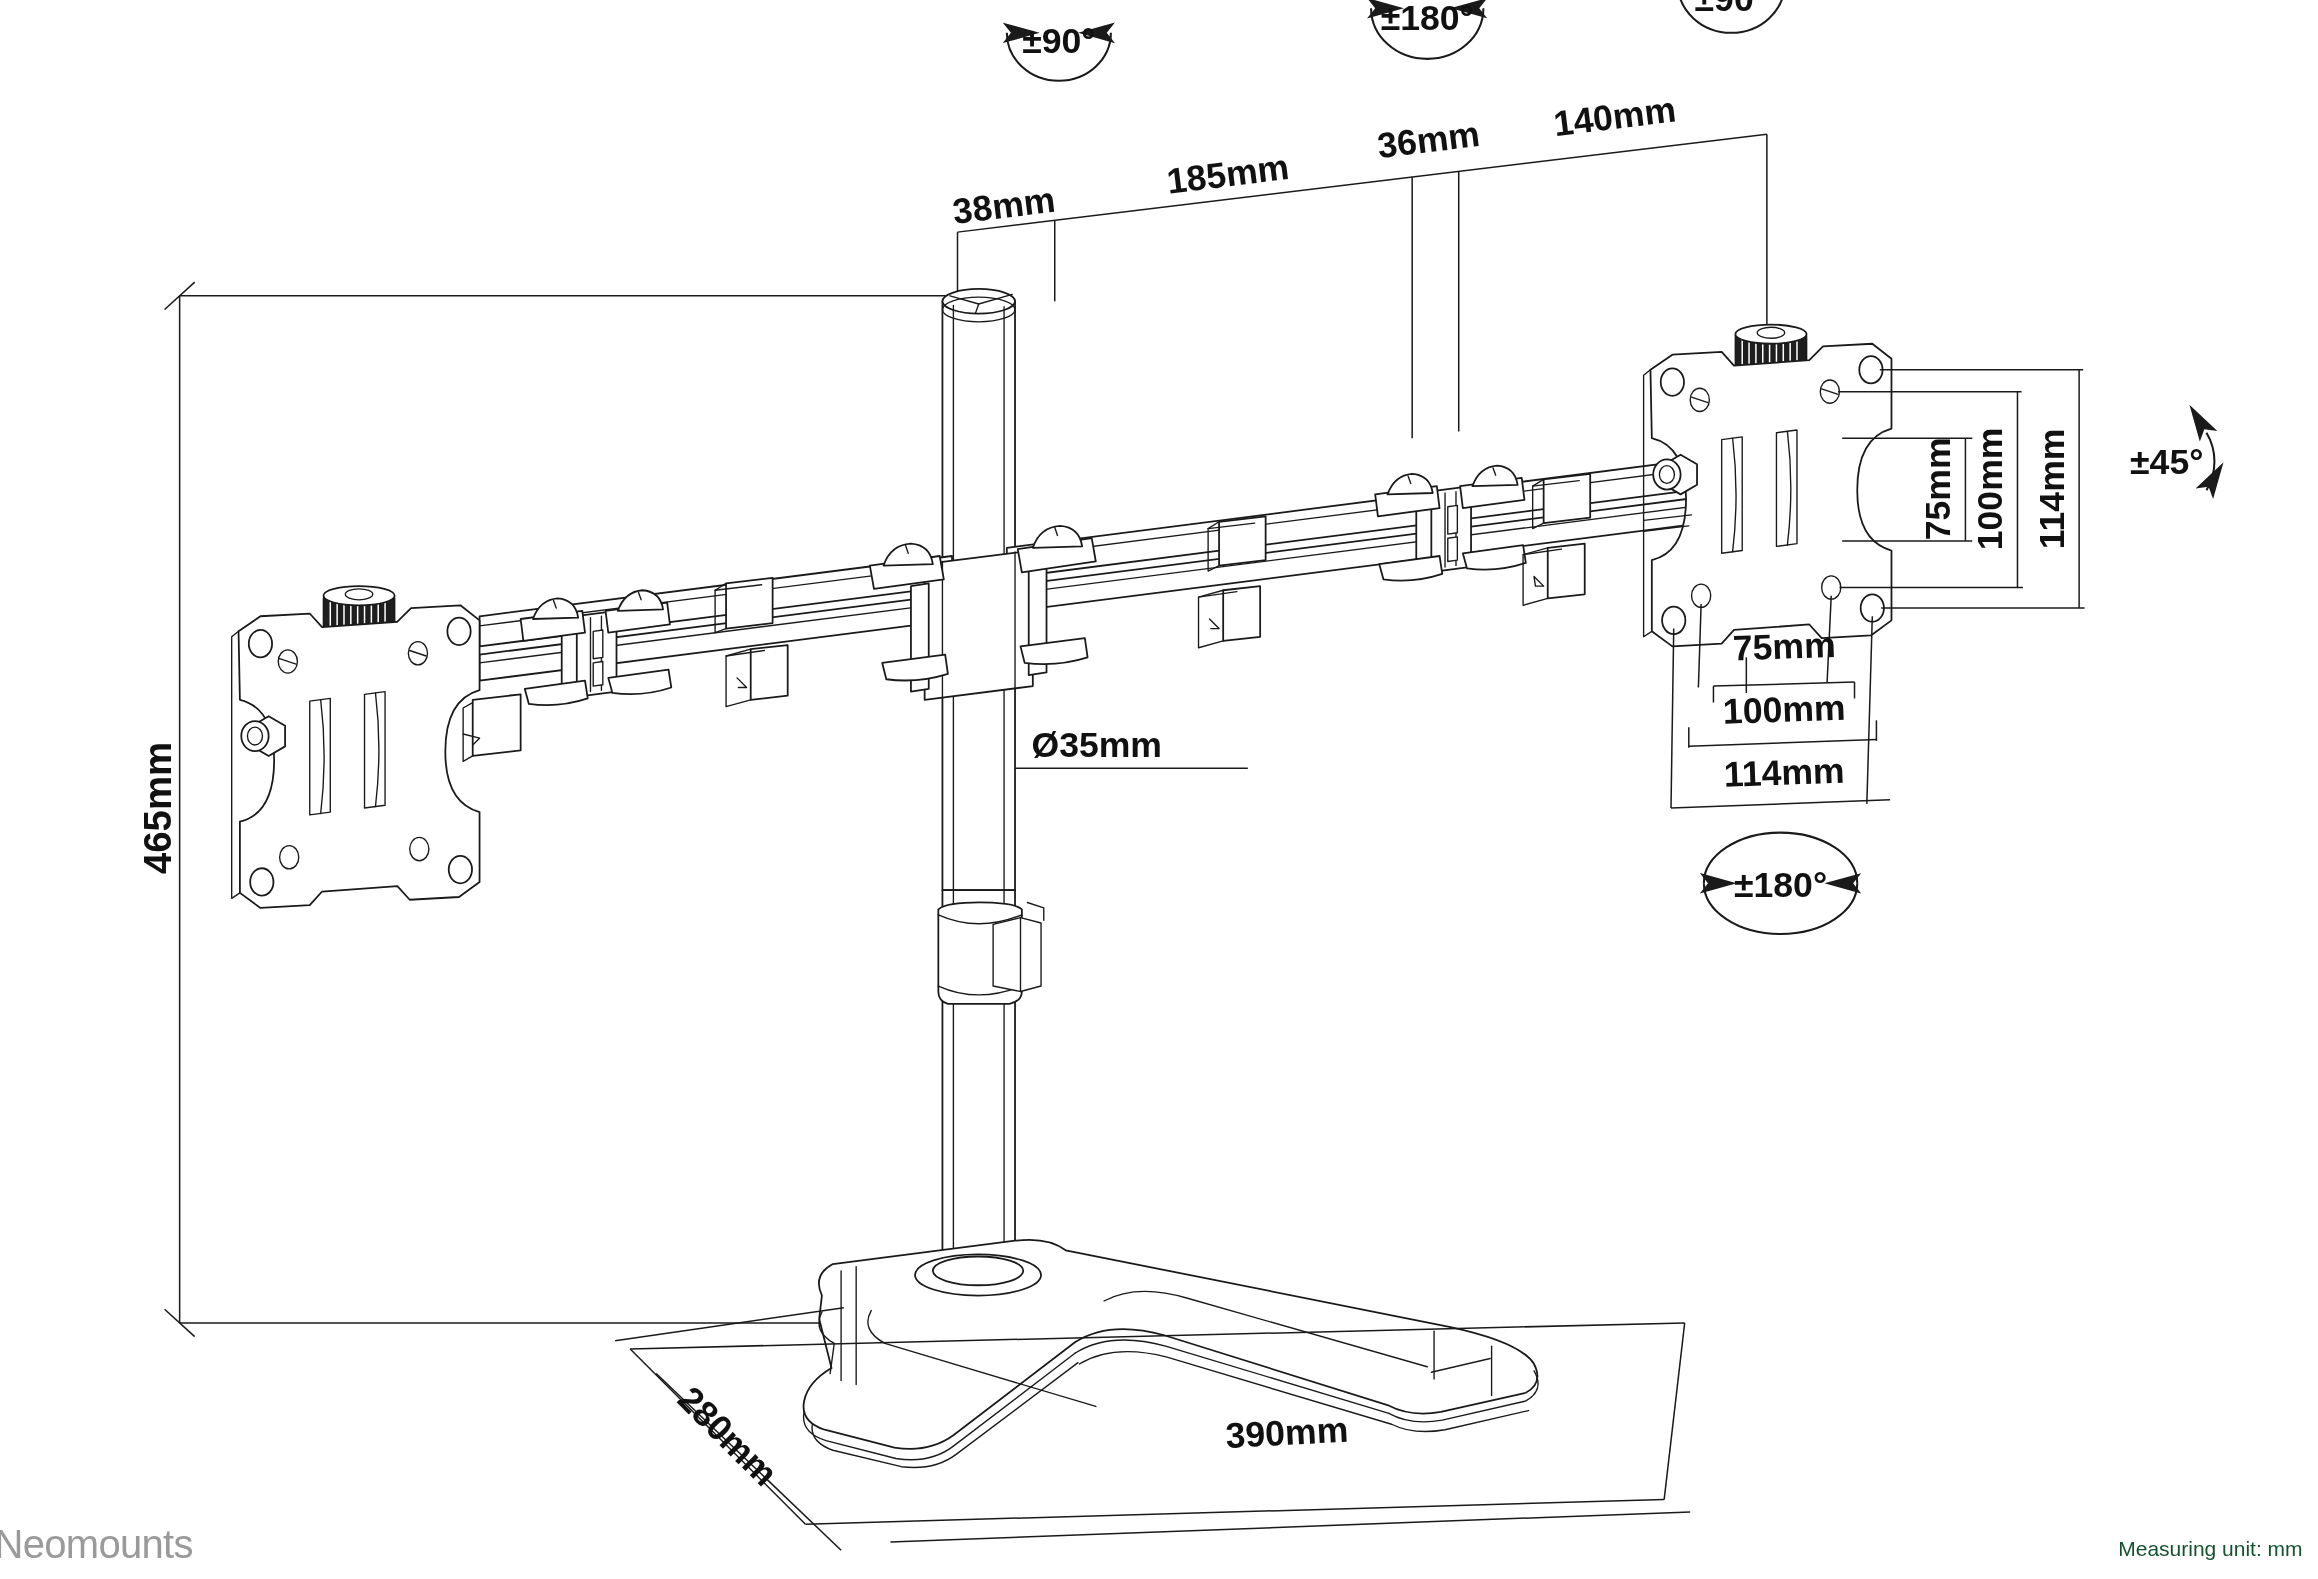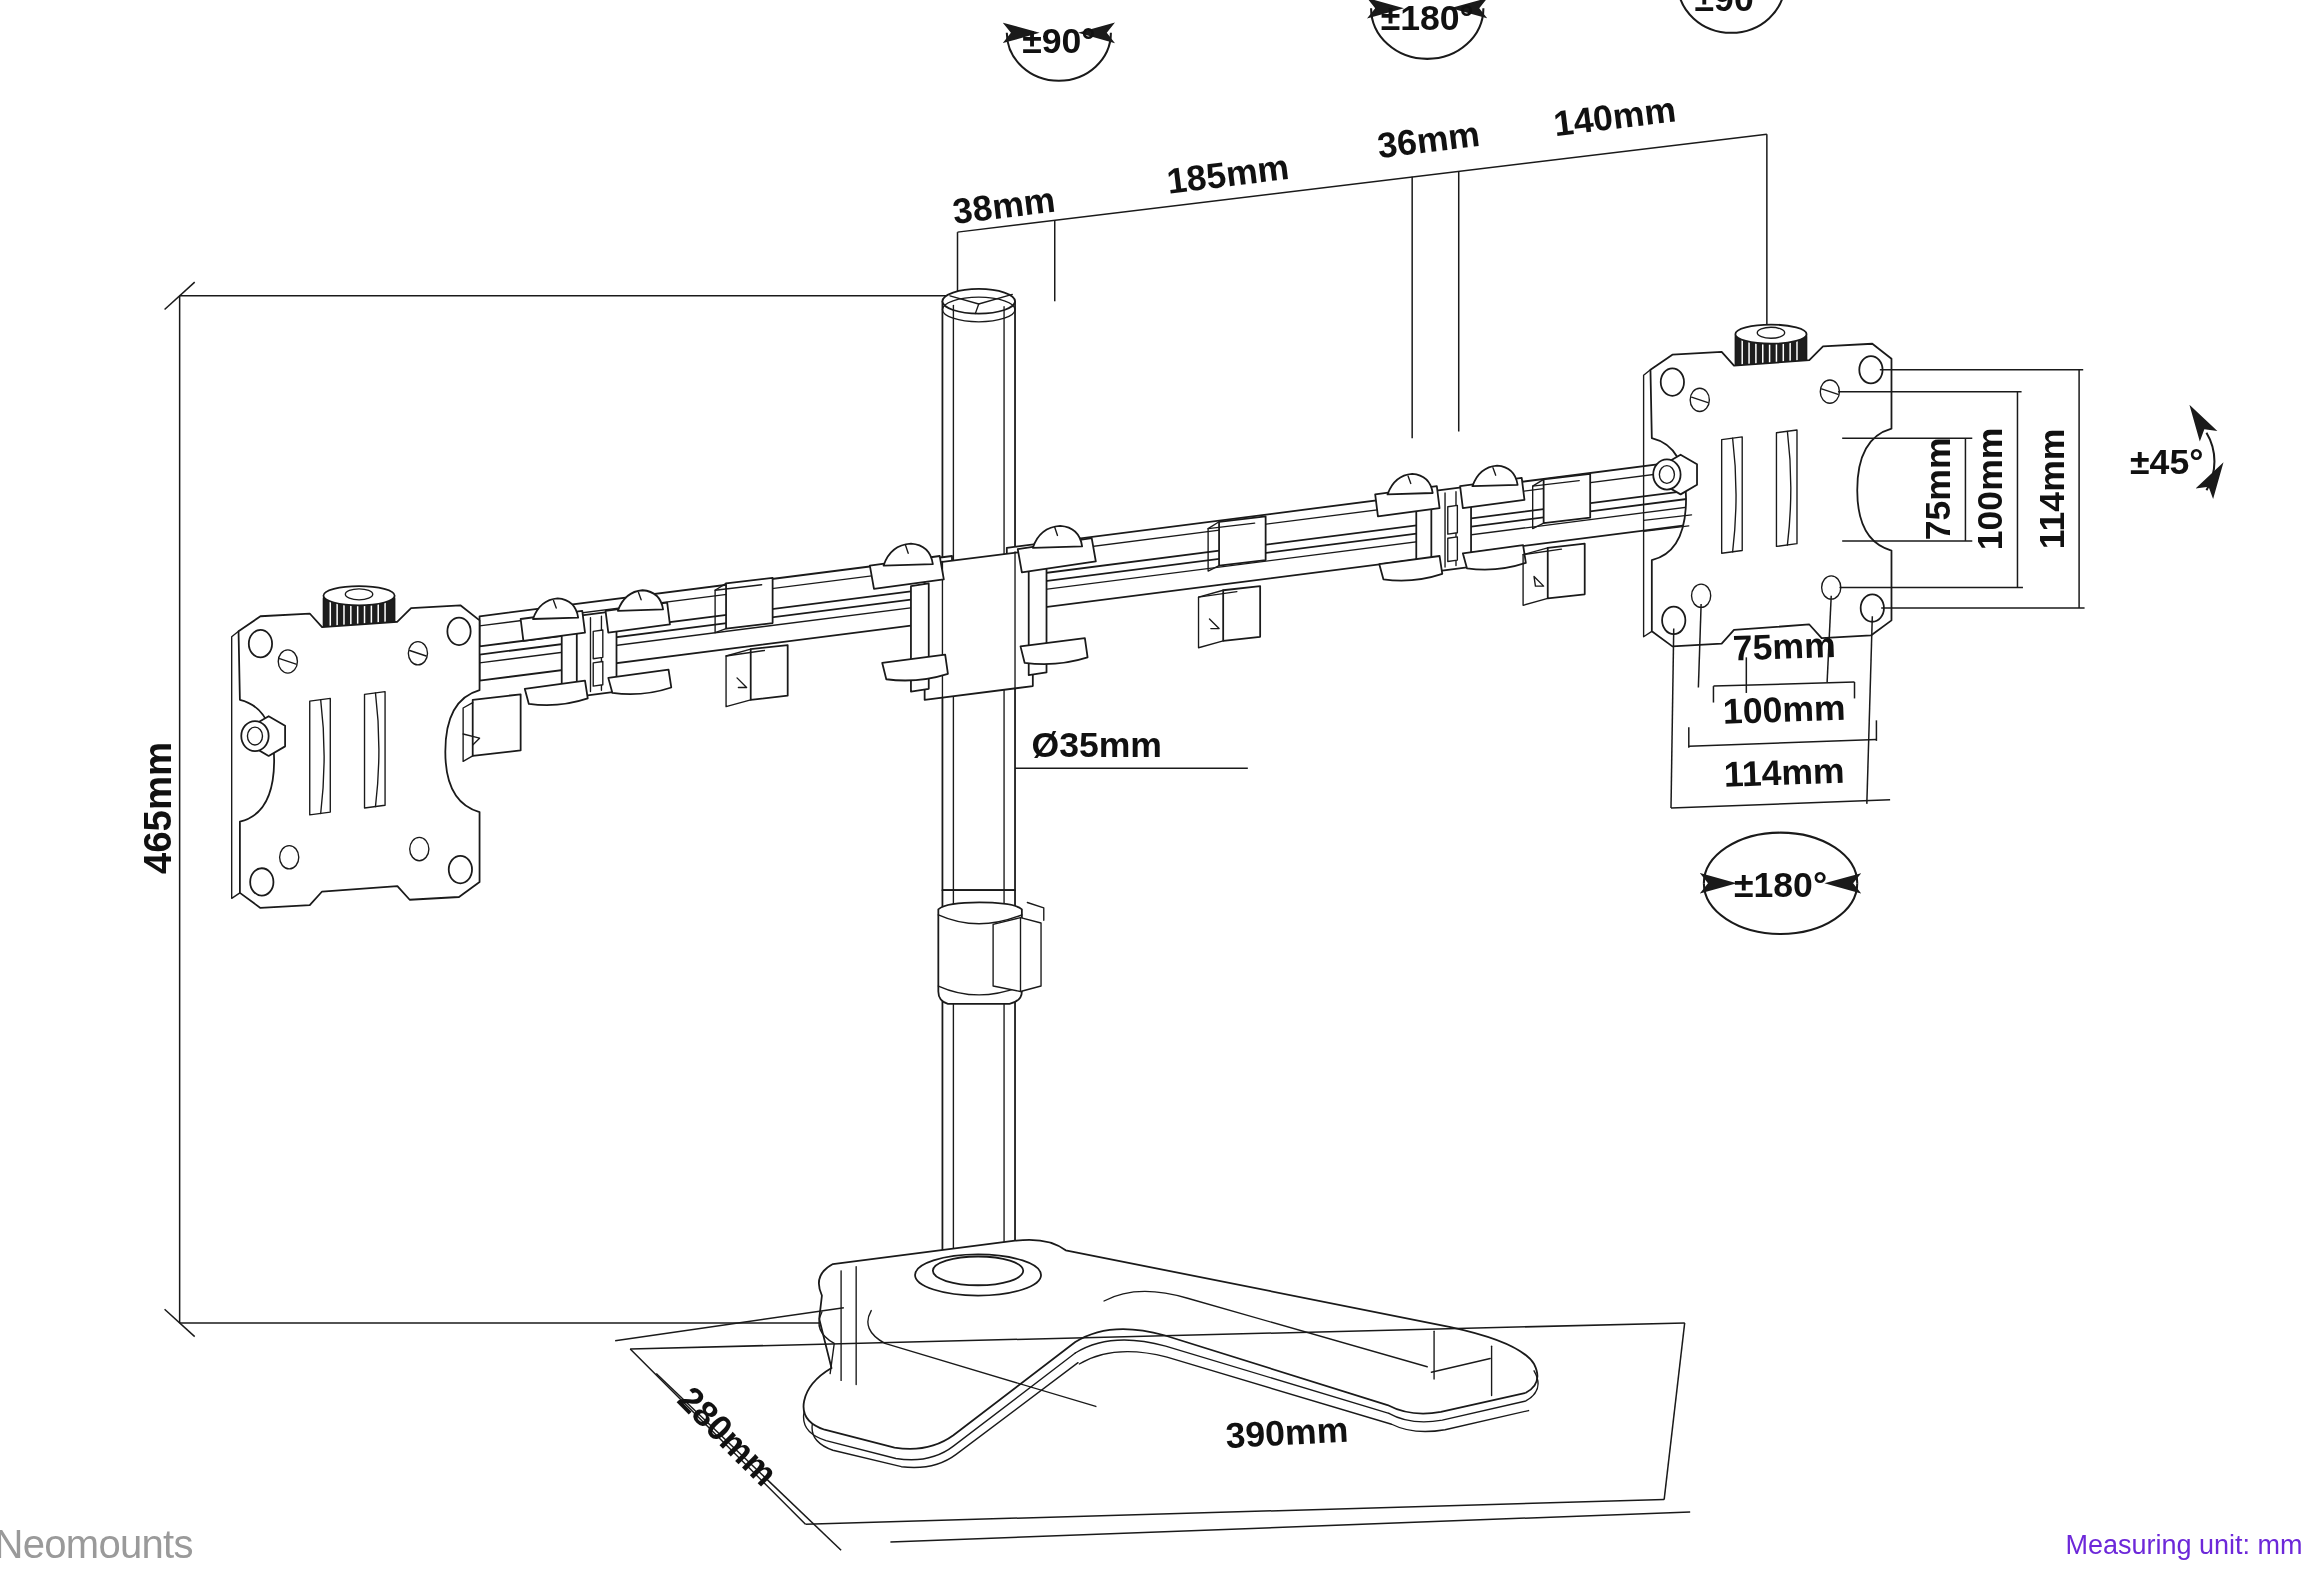--- a/index.html
+++ b/index.html
@@ -30,22 +30,22 @@
     bottom: 12.3px;
     font-size: 40px;
     color: #9a9a9a;
     letter-spacing: -0.7px;
     white-space: nowrap;
   }
   .unitnote {
     position: absolute;
     right: 16.4px;
     bottom: 18px;
-    font-size: 27px;
-    color: #6d28d9;
+    font-size: 21px;
+    color: #14532d;
     white-space: nowrap;
   }
   
   .ln   { stroke: #1a1a1a; stroke-width: 2.6; fill: none; stroke-linecap: round; stroke-linejoin: round; }
   .ln-t { stroke: #1a1a1a; stroke-width: 2.0; fill: none; stroke-linecap: round; stroke-linejoin: round; }
   .dim  { stroke: #1a1a1a; stroke-width: 2.2; fill: none; stroke-linecap: butt; }
   .arc  { stroke: #1a1a1a; stroke-width: 3.0; fill: none; stroke-linecap: butt; }
   .fillw { fill: #ffffff; stroke: #1a1a1a; stroke-width: 2.6; stroke-linejoin: round; }
   .fillw-t { fill: #ffffff; stroke: #1a1a1a; stroke-width: 2.0; stroke-linejoin: round; }
   .knurl { fill: #1e1e1e; stroke: #1a1a1a; stroke-width: 2.2; }

